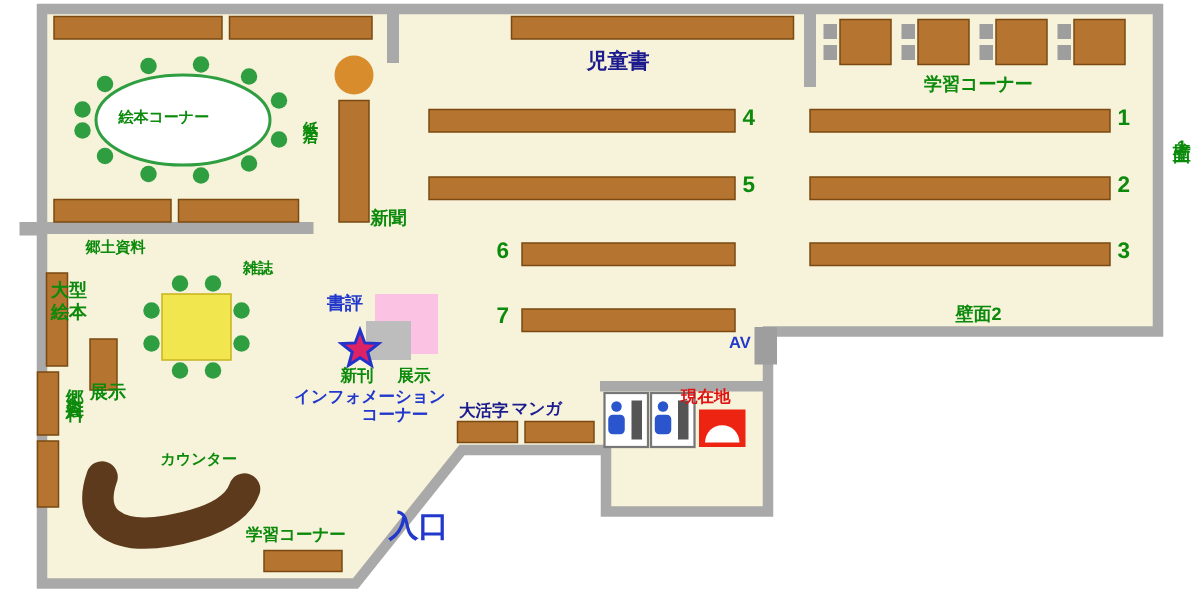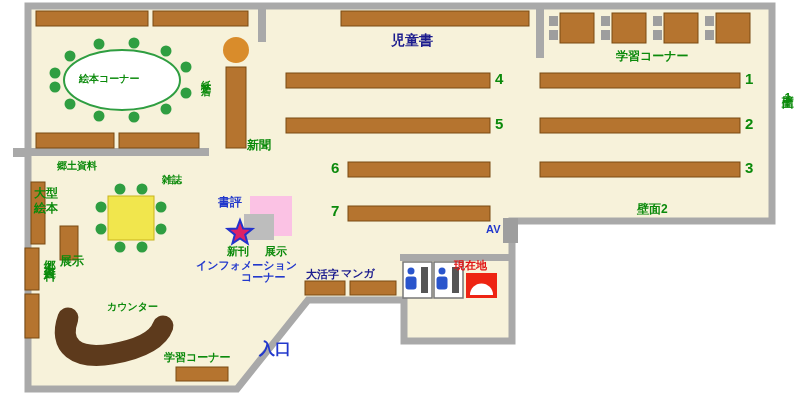--- a/index.html
+++ b/index.html
@@ -11,21 +11,21 @@
   .shelf{fill:var(--shelf);stroke:var(--shelf_border);stroke-width:1}
   .chair{fill:var(--chair_green)}
   .gchair{fill:var(--chair_gray)}
   .lbl{position:absolute;white-space:nowrap;line-height:1.15;font-weight:bold}
   .green{color:var(--label_green)}
   .blue{color:var(--label_blue)}
   .navy{color:var(--label_navy)}
   .red{color:var(--label_red)}
   .vert{writing-mode:vertical-rl;text-orientation:upright;letter-spacing:3px}
   .s11{font-size:11px}.s12{font-size:12px}.s13{font-size:10px}
-  .s14{font-size:14px}.s15{font-size:15px}.s16{font-size:16px}
+  .s14{font-size:14px}.s15{font-size:15px}.s16{font-size:20px}
 </style>
 </head>
 <body>
 
 <div class="stage">
 
   <svg width="800" height="400" viewBox="0 0 800 400">
 
     <path class="floor" d="M28 6 L772 6 L772 221 L512 221 L512 341 L404 341 L404 300 L308 300 L237 389 L28 389 Z"></path>
 

